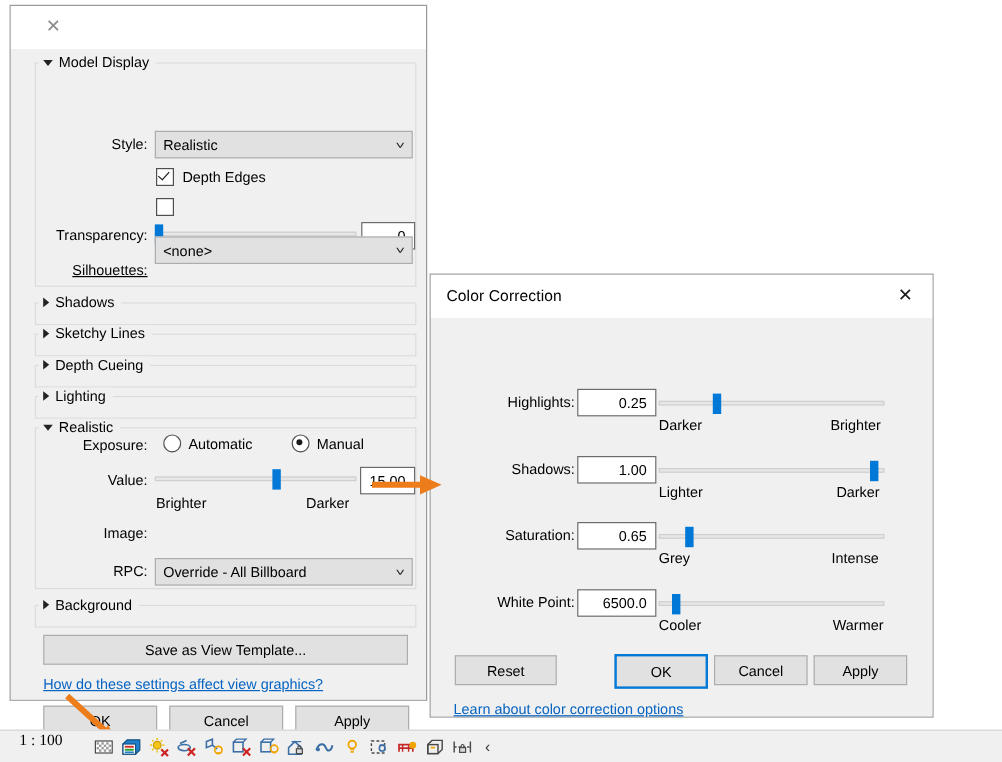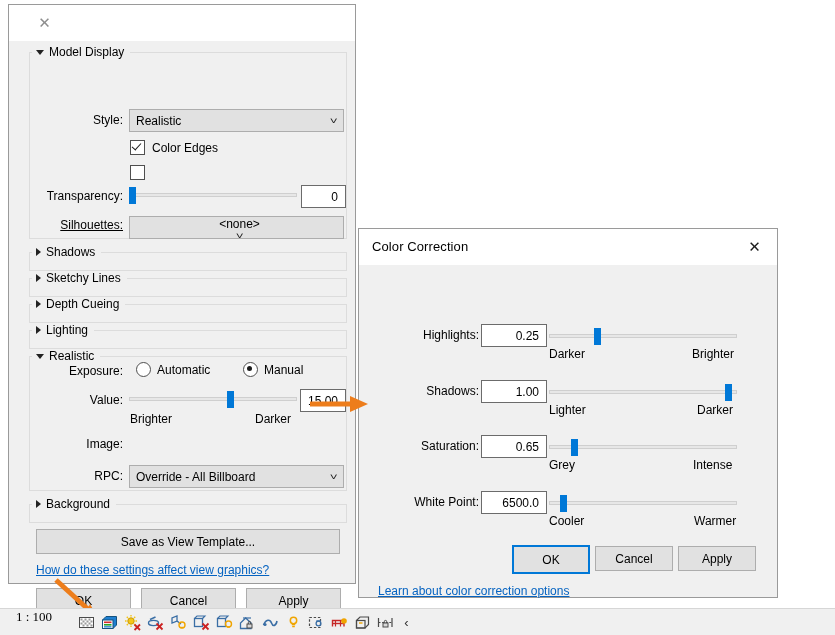--- a/index.html
+++ b/index.html
@@ -118,38 +118,38 @@
       <div class="lbl right" style="left:24px;top:72px;width:90px;">Style:</div>
       <div class="combo" style="left:120px;top:68px;width:207px;">
         <span>Realistic</span>
         <span class="chev">
             <span class="chevglyph">˅</span>
           </span>
       </div>
 
       <div class="cbx" style="left:121px;top:99px;">
         <span class="box checked"></span>
-        <span>Color Edges</span>
+        <span>Depth Edges</span>
       </div>
 
       <div class="cbx" style="left:121px;top:124px;">
         <span class="box"></span>
       </div>
 
       <div class="lbl right" style="left:10px;top:148px;width:104px;">Transparency:</div>
       <div class="slider" style="left:120px;top:145px;width:168px;">
         <div class="track"></div>
         <div class="thumb" id="tr-thumb" style="left: 0px;"></div>
       </div>
       <div class="tbox" style="left:292px;top:144px;width:36px;">
         <span>0</span>
       </div>
 
       <div class="lbl right" style="left:24px;top:177px;width:90px;text-decoration:underline;">Silhouettes:</div>
-      <div class="combo" style="left:120px;top:175px;width:207px;flex-direction:column;">
+      <div class="combo" style="left:120px;top:156px;width:207px;">
         <span>&lt;none&gt;</span>
         <span class="chev">
             <span class="chevglyph">˅</span>
           </span>
       </div>
 
       <div class="group" style="left:20px;top:211px;width:316px;height:17px;"></div>
       <div class="group-header" style="left:23px;top:204px;">
         <span class="tri right"></span>
         <span>Shadows</span>
@@ -279,20 +279,23 @@
       <div class="tbox" style="left:122px;top:226px;width:57px;">
         <span>6500.0</span>
       </div>
       <div class="slider" style="left:190px;top:229px;width:188px;">
         <div class="track"></div>
         <div class="thumb" id="cc-thumb-3" style="left: 11px;"></div>
       </div>
       <div class="lbl" style="left:190px;top:249px;">Cooler</div>
       <div class="lbl" style="left:335px;top:249px;">Warmer</div>
 
+      <div class="btn" style="left:20px;top:281px;width:83px;height:23px;">
+        <span>Reset</span>
+      </div>
       <div class="btn default" style="left:153px;top:280px;width:74px;height:25px;">
         <span>OK</span>
       </div>
       <div class="btn" style="left:236px;top:281px;width:76px;height:23px;">
         <span>Cancel</span>
       </div>
       <div class="btn" style="left:319px;top:281px;width:76px;height:23px;">
         <span>Apply</span>
       </div>
 

